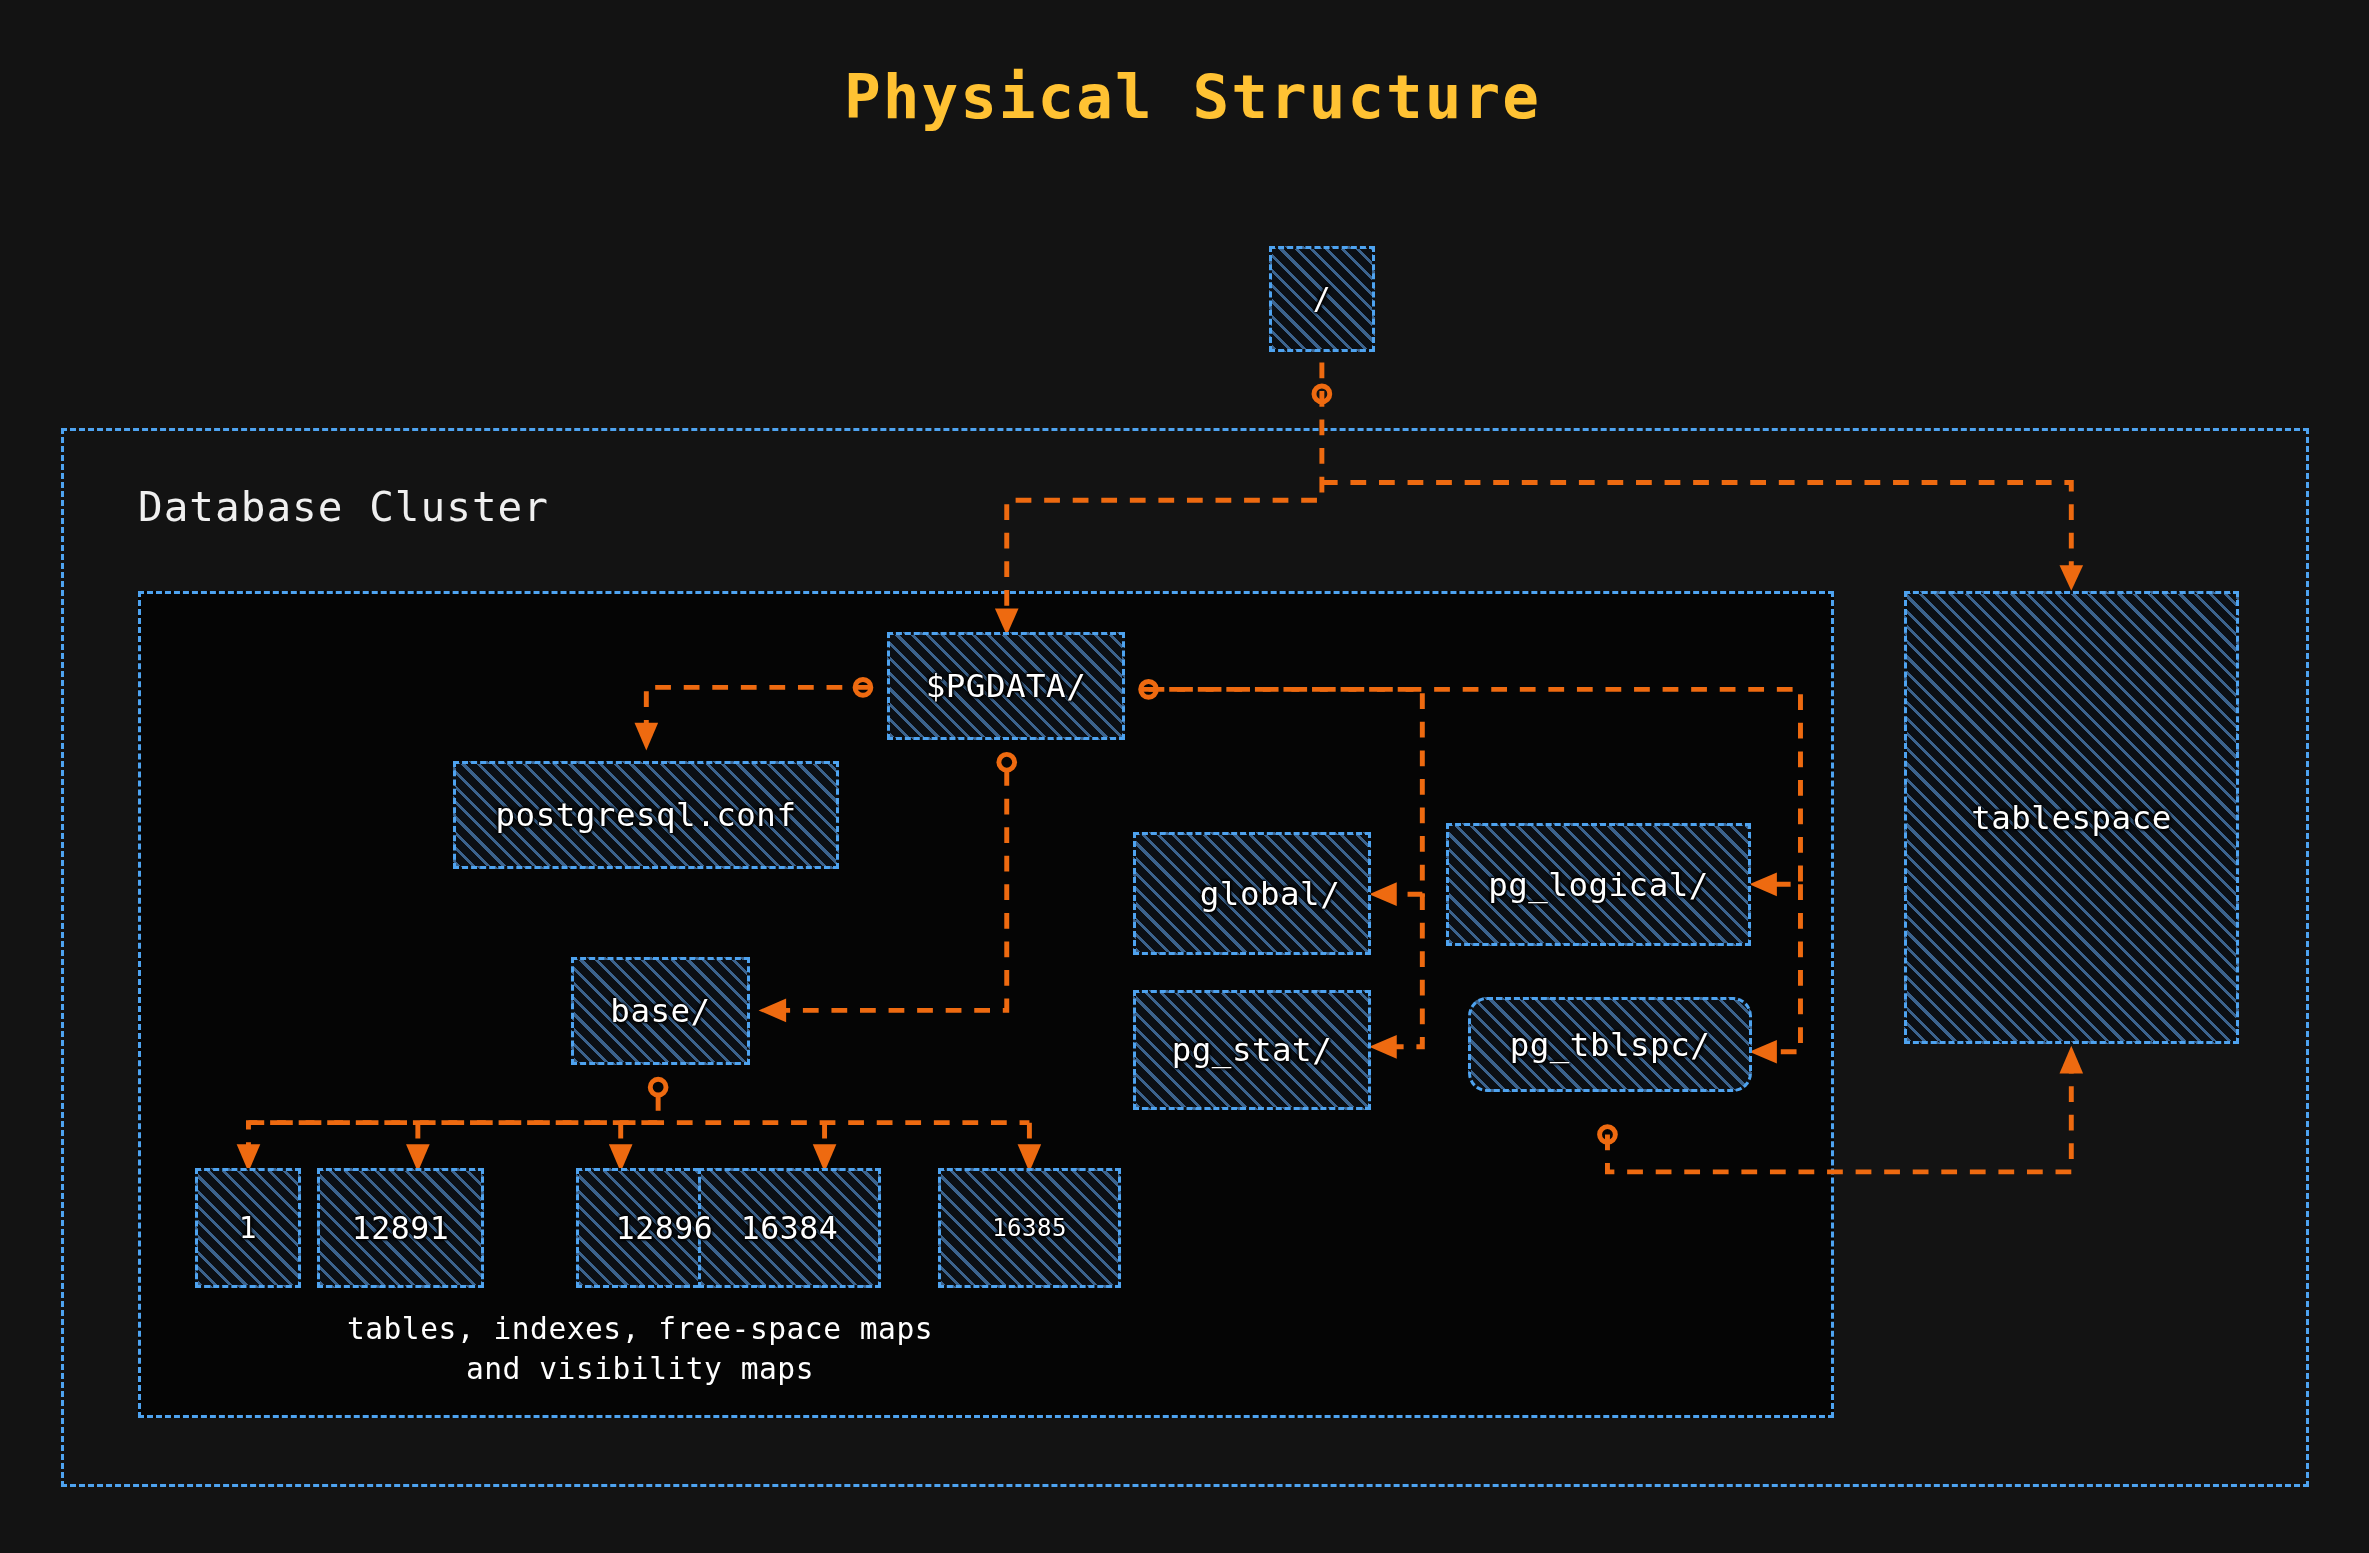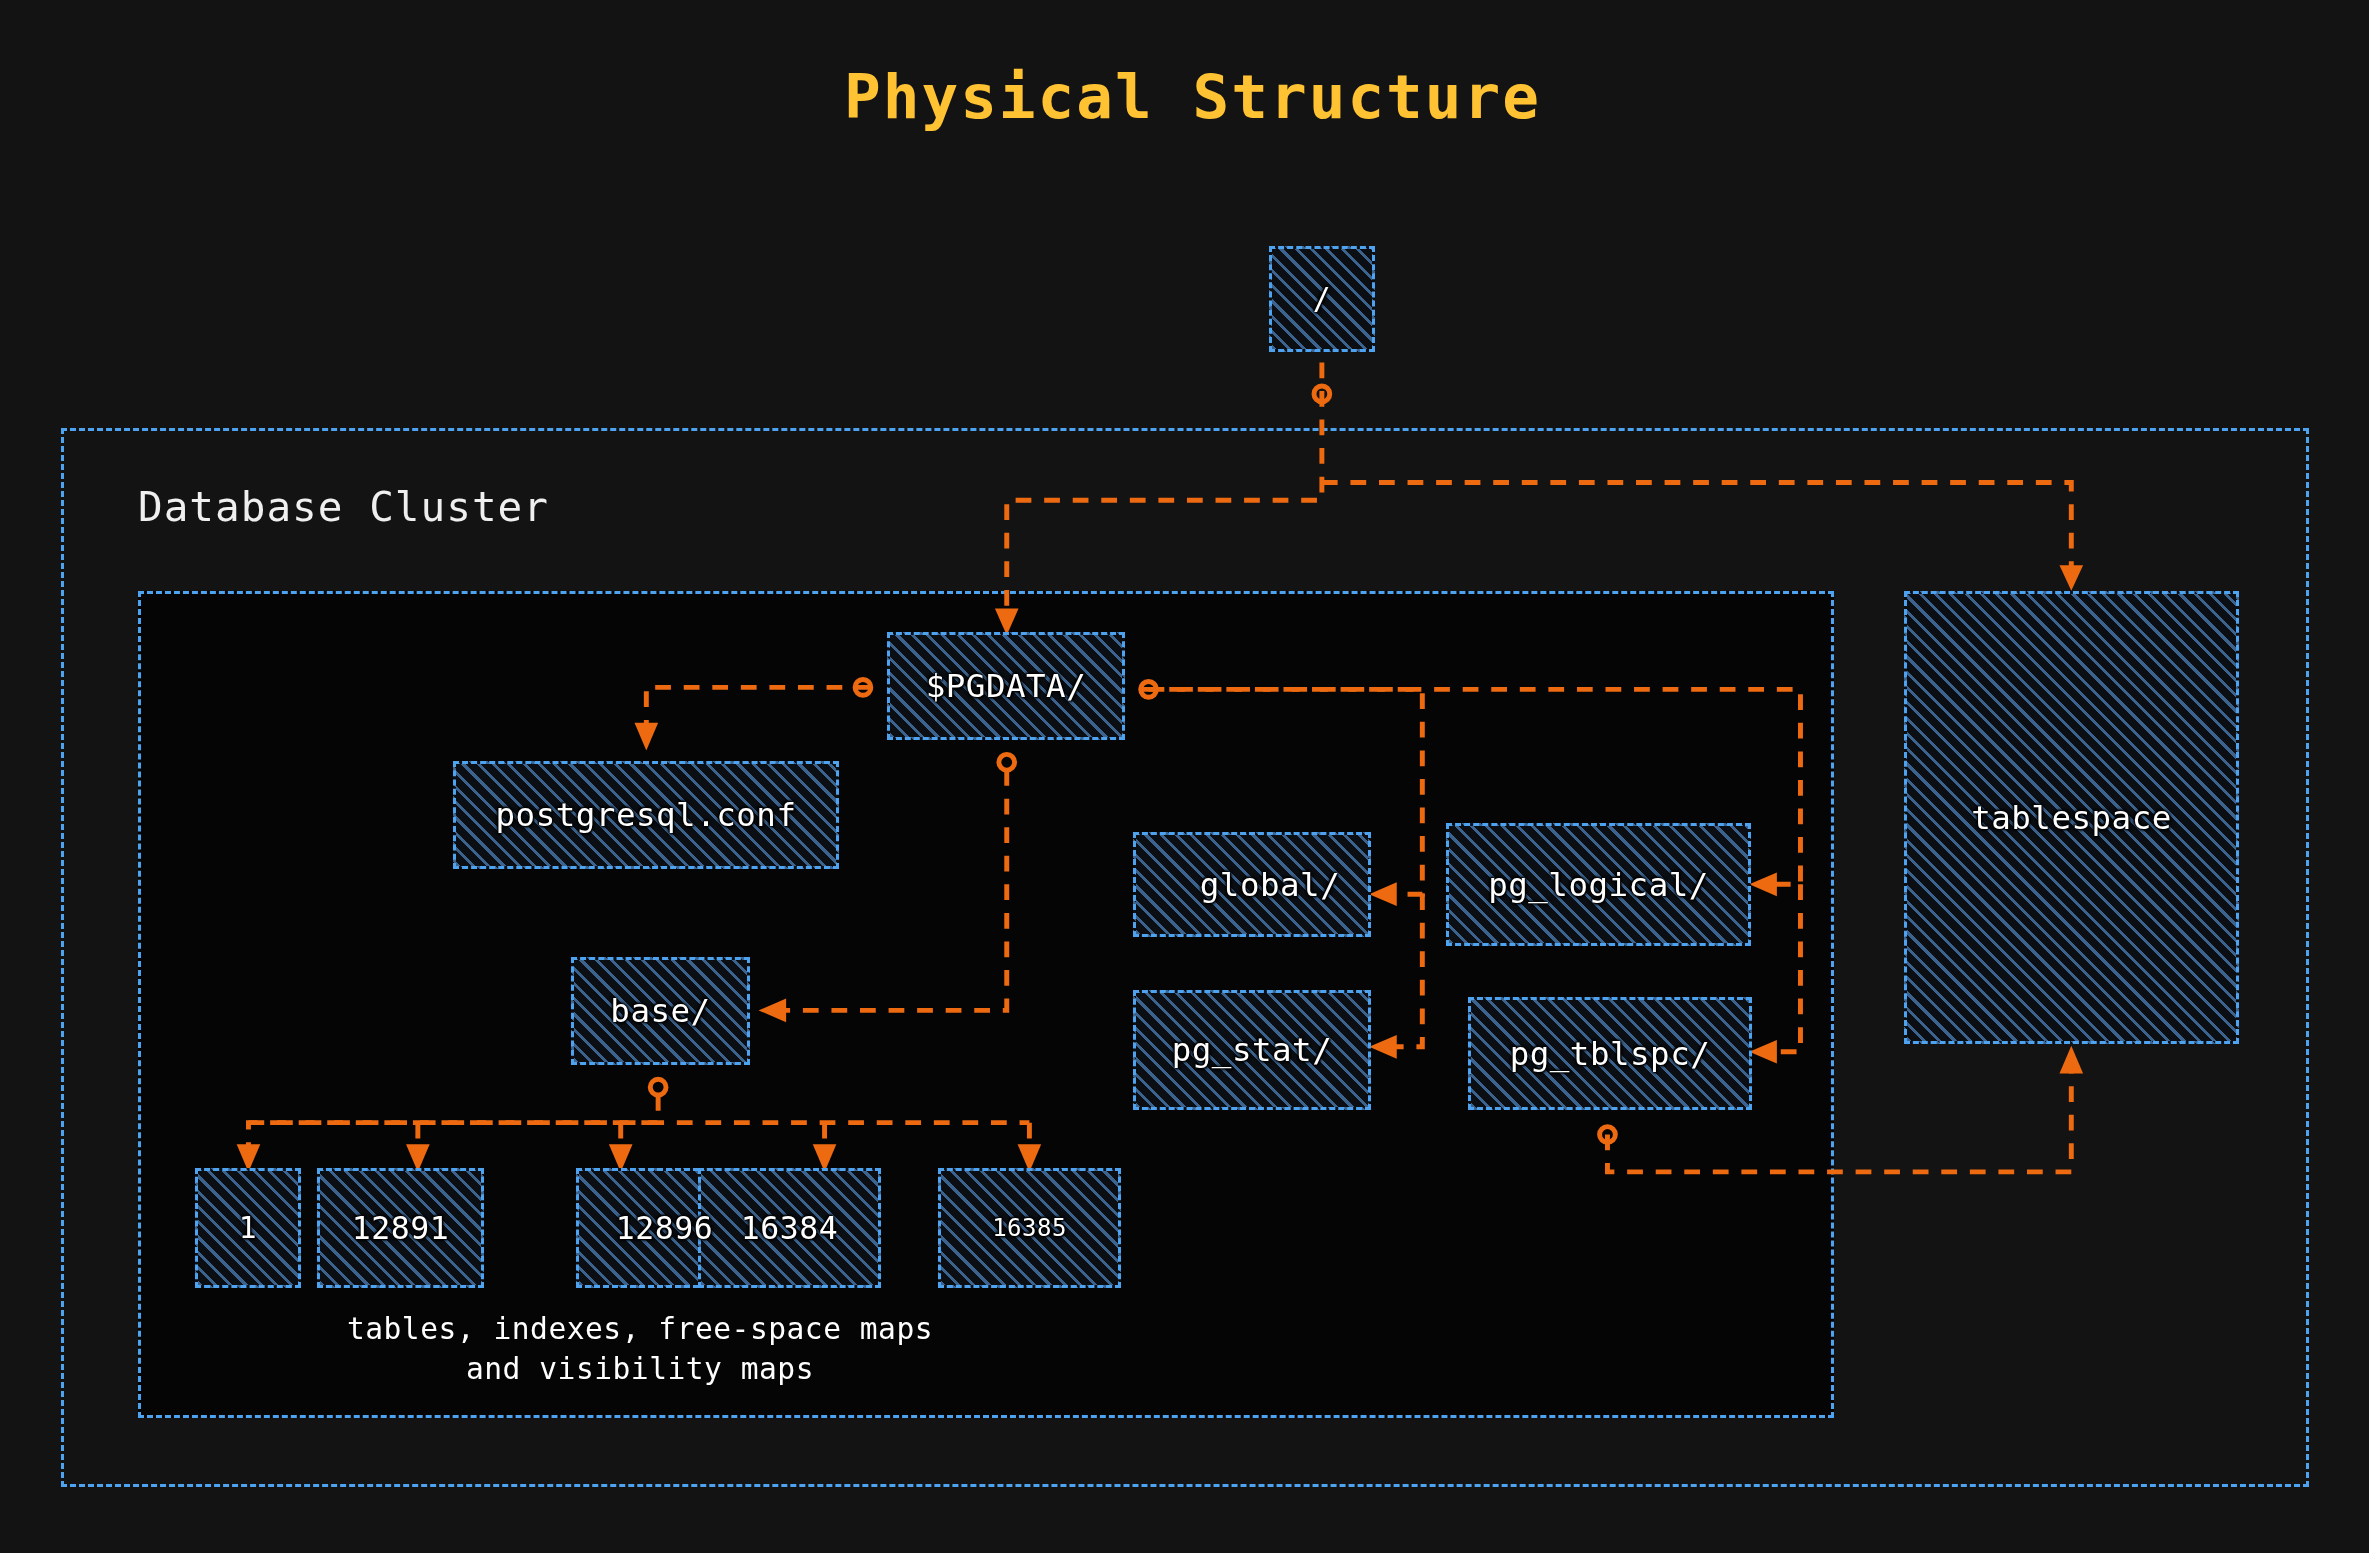--- a/index.html
+++ b/index.html
@@ -87,24 +87,24 @@
     z-index: 2;
     text-shadow:
        0 0 3px #000, 0 0 3px #000, 0 0 4.9px #000,
        1px 1px 2px #000, -1px -1px 2px #000;
   }
 
   #node-root      { left: 1269px; top: 246px;  width: 106px; height: 106px; font-size: 29.6px; }
   #node-pgdata    { left: 887px;  top: 632px;  width: 238px; height: 108px; font-size: 32.5px; }
   #node-conf      { left: 453px;  top: 761px;  width: 386px; height: 108px; font-size: 32.5px; }
   #node-base      { left: 571px;  top: 957px;  width: 179px; height: 108px; font-size: 32.5px; }
-  #node-global    { left: 1133px; top: 832px;  width: 238px; height: 105px; font-size: 32.5px; padding-left: 36px; }
+  #node-global    { left: 1133px; top: 832px;  width: 238px; height: 123px; font-size: 32.5px; padding-left: 36px; }
   #node-pglogical { left: 1446px; top: 823px;  width: 305px; height: 123px; font-size: 32.5px; }
   #node-pgstat    { left: 1133px; top: 990px; width: 238px; height: 120px; font-size: 32.5px; }
-  #node-pgtblspc  { left: 1468px; top: 997px; width: 284px; height: 113px; font-size: 32.5px; }
+  #node-pgtblspc  { left: 1468px; top: 997px; width: 284px; height: 95px; font-size: 32.5px; border-radius: 19px; }
   #node-tablespace{ left: 1904px; top: 591px;  width: 335px; height: 453px; font-size: 32.5px; }
 
   #node-d1     { left: 195px;  top: 1168px; width: 106px; height: 120px; font-size: 29.6px; }
   #node-d12891 { left: 317px;  top: 1168px; width: 167px; height: 120px; font-size: 31.5px; }
   #node-d12896 { left: 532px;  top: 1168px; width: 177px; height: 120px; font-size: 31.5px; margin-left: 44px; }
   #node-d16384 { left: 698px;  top: 1168px; width: 183px; height: 120px; font-size: 31.5px; }
   #node-d16385 { left: 938px;  top: 1168px; width: 183px; height: 120px; font-size: 24px; }
 
   #leaf-caption {
     position: absolute;

